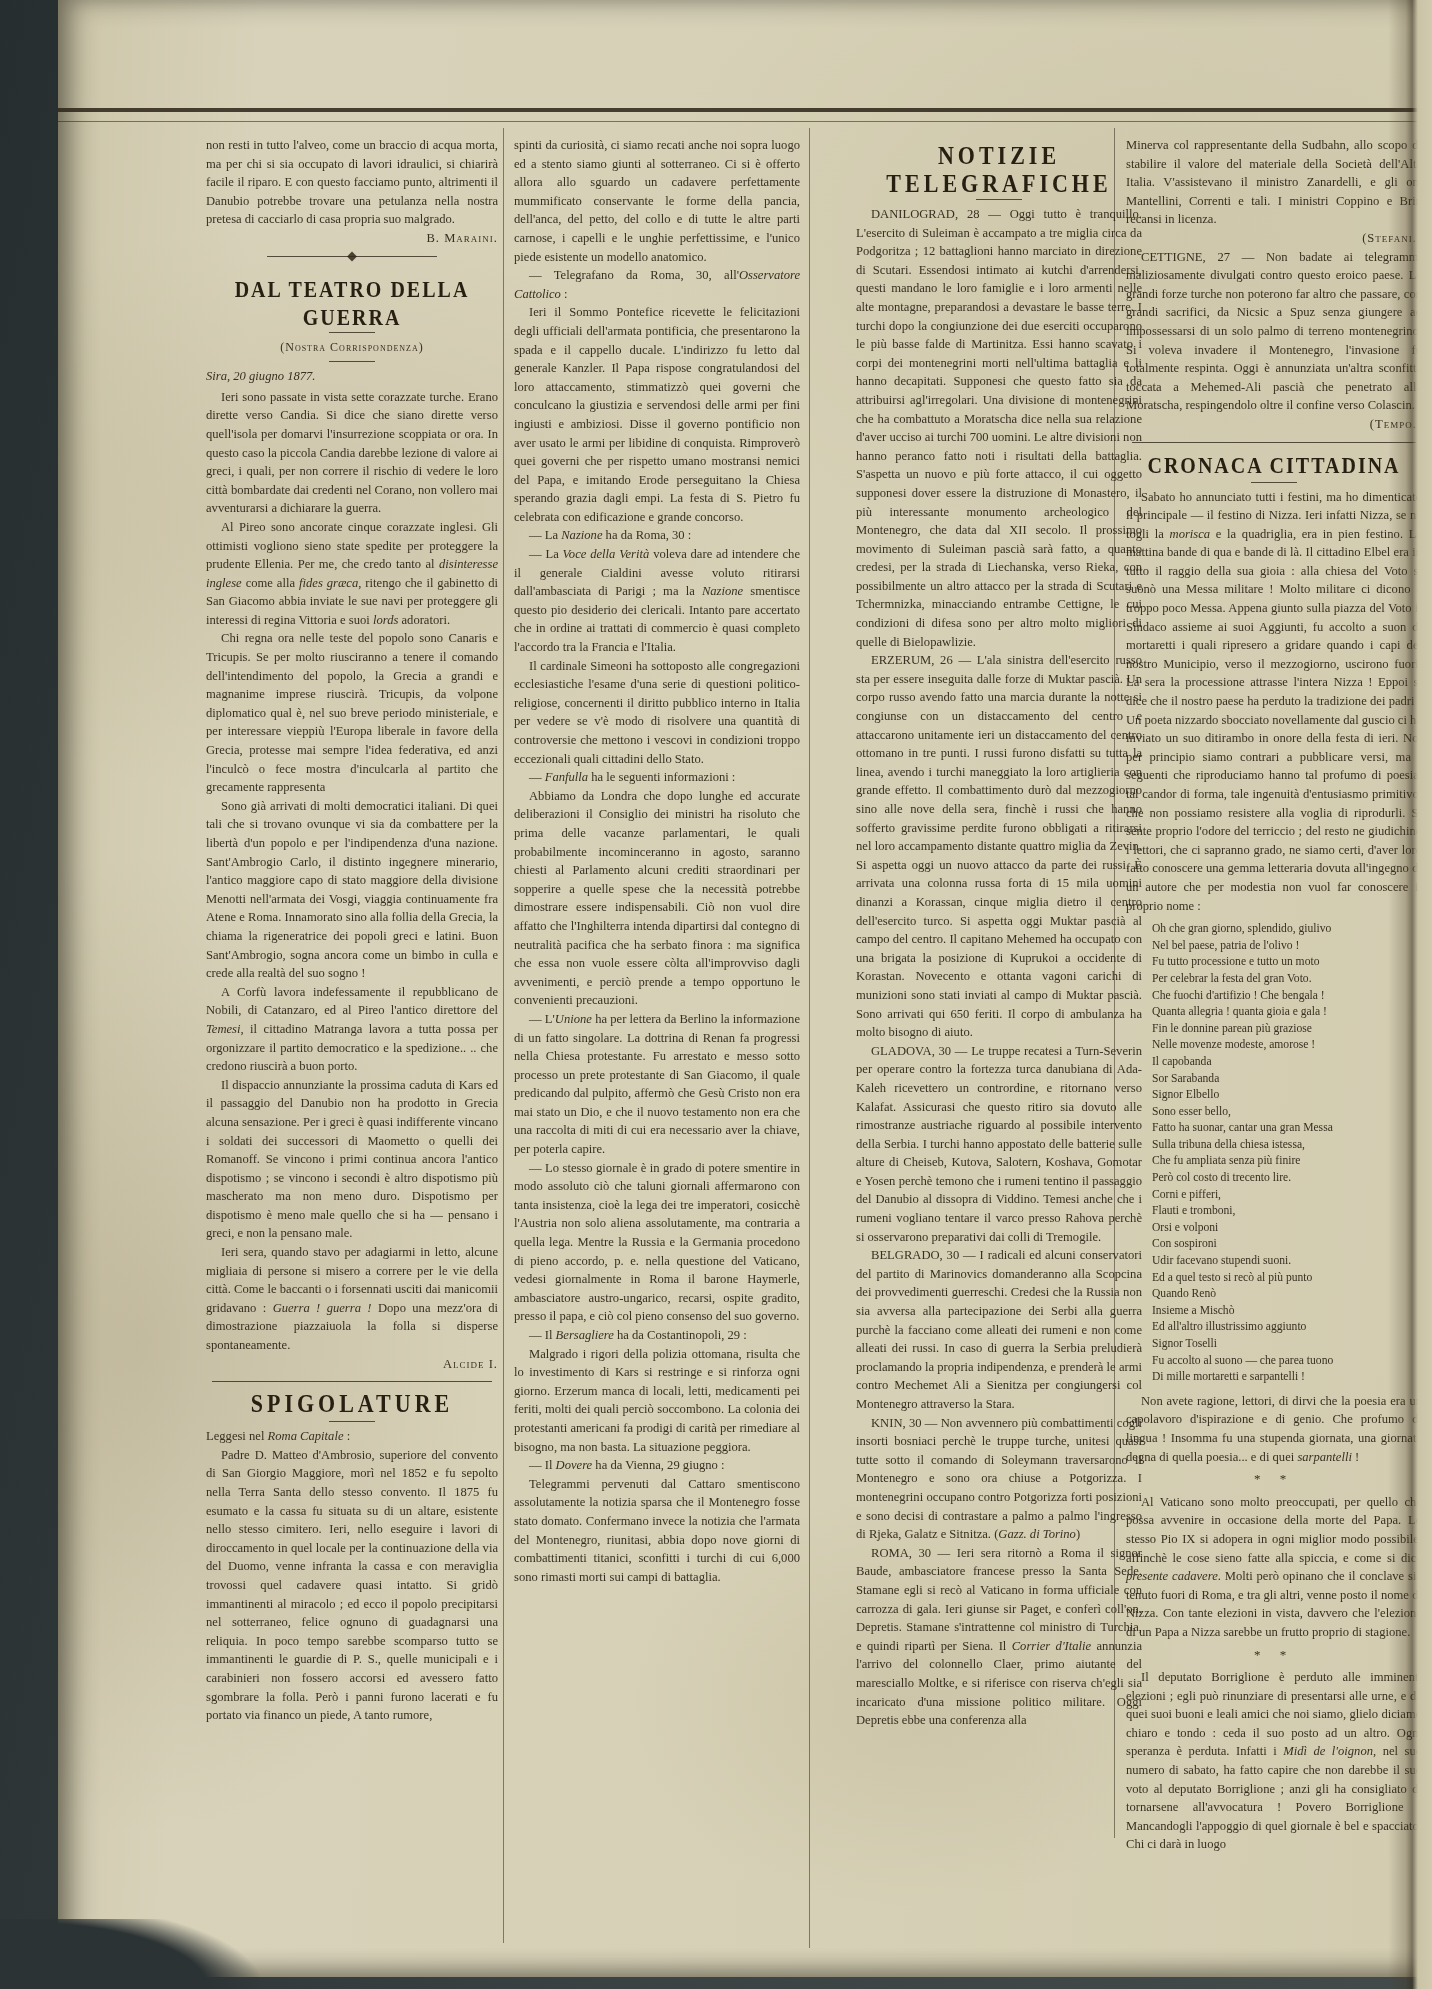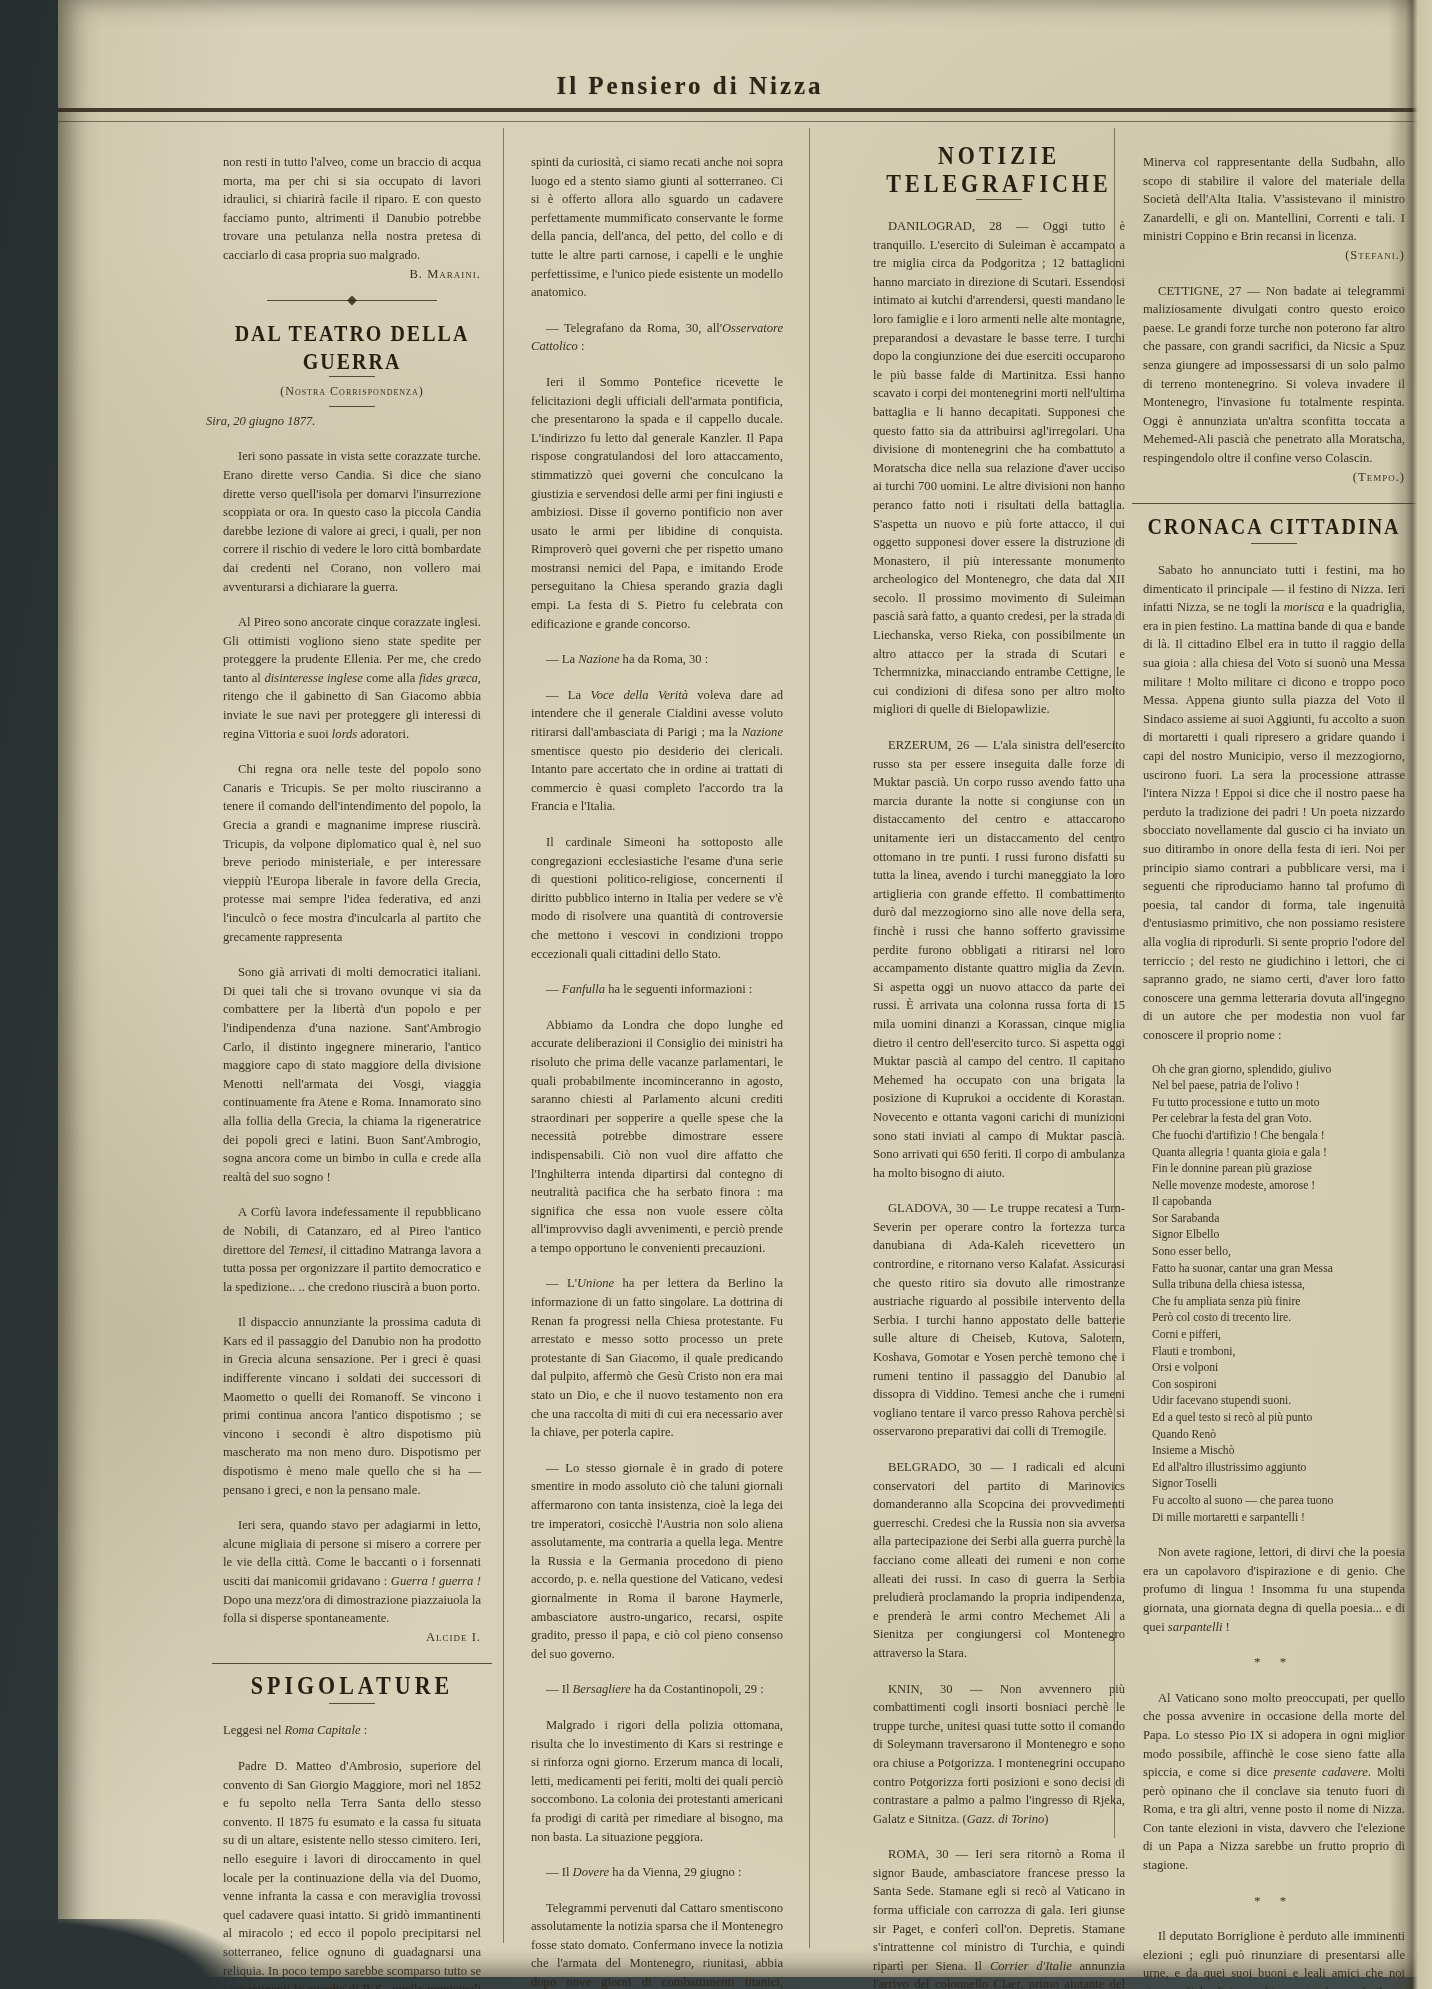--- a/index.html
+++ b/index.html
@@ -34,21 +34,21 @@
   #vr2{left:809px;height:1820px;}
   #vr3{left:1114px;height:1710px;}
 
   .col{position:absolute;top:136px;color:rgba(45,35,22,.93);
        font-size:12.6px;line-height:18.6px;text-align:justify;}
   #col1{left:206px;width:292px;}
   #col2{left:514px;width:286px;}
   #col3{left:856px;width:286px;}
   #col4{left:1126px;width:296px;}
 
-  .p{margin:17px;text-indent:15px;}
+  .p{margin:0;text-indent:15px;}
   .p.noind{text-indent:0;}
   .p .sig{display:block;text-align:right;font-variant:small-caps;letter-spacing:1px;text-indent:0;}
   .h-article{font-weight:bold;text-align:center;font-size:20px;letter-spacing:2px;
      color:#271f12;margin:10px 0 4px;transform:scaleY(1.15);line-height:24px;}
   .h-article.big{font-size:22px;letter-spacing:4px;}
   .sub{text-align:center;font-variant:small-caps;letter-spacing:1px;font-size:12px;margin:2px 0;}
   .date{text-align:left;font-style:italic;margin:4px 2px 2px 0;}
   .rule-short{width:46px;border-top:1.5px solid rgba(50,40,26,.8);margin:5px auto;}
   .rule-col{border-top:1.5px solid rgba(50,40,26,.8);margin:8px 6px;}
   .divider{position:relative;height:12px;margin:8px auto;width:170px;
@@ -58,21 +58,20 @@
   .verse{font-size:11.6px;line-height:16.6px;margin:6px 0 6px 26px;text-align:left;text-indent:0;}
   .stars{text-align:center;letter-spacing:8px;font-size:13px;margin:4px 0;}
   i{font-style:italic;}
 </style>
 </head>
 <body>
 
 <div id="scan">
   <div id="paper"></div>
 
-  <div id="masthead">Il Pensiero di Nizza</div>
   <div id="toprule"></div>
 
   <div class="vrule" id="vr1"></div>
   <div class="vrule" id="vr2"></div>
   <div class="vrule" id="vr3"></div>
 
   <div class="col" id="col1">
       <div class="p noind">non resti in tutto l'alveo, come un braccio di acqua morta, ma per chi si sia occupato di lavori idraulici, si chiarirà facile il riparo. E con questo facciamo punto, altrimenti il Danubio potrebbe trovare una petulanza nella nostra pretesa di cacciarlo di casa propria suo malgrado.<span class="sig">B. Maraini.</span></div>
       <div class="divider"></div>
       <div class="h-article">DAL TEATRO DELLA GUERRA</div>

